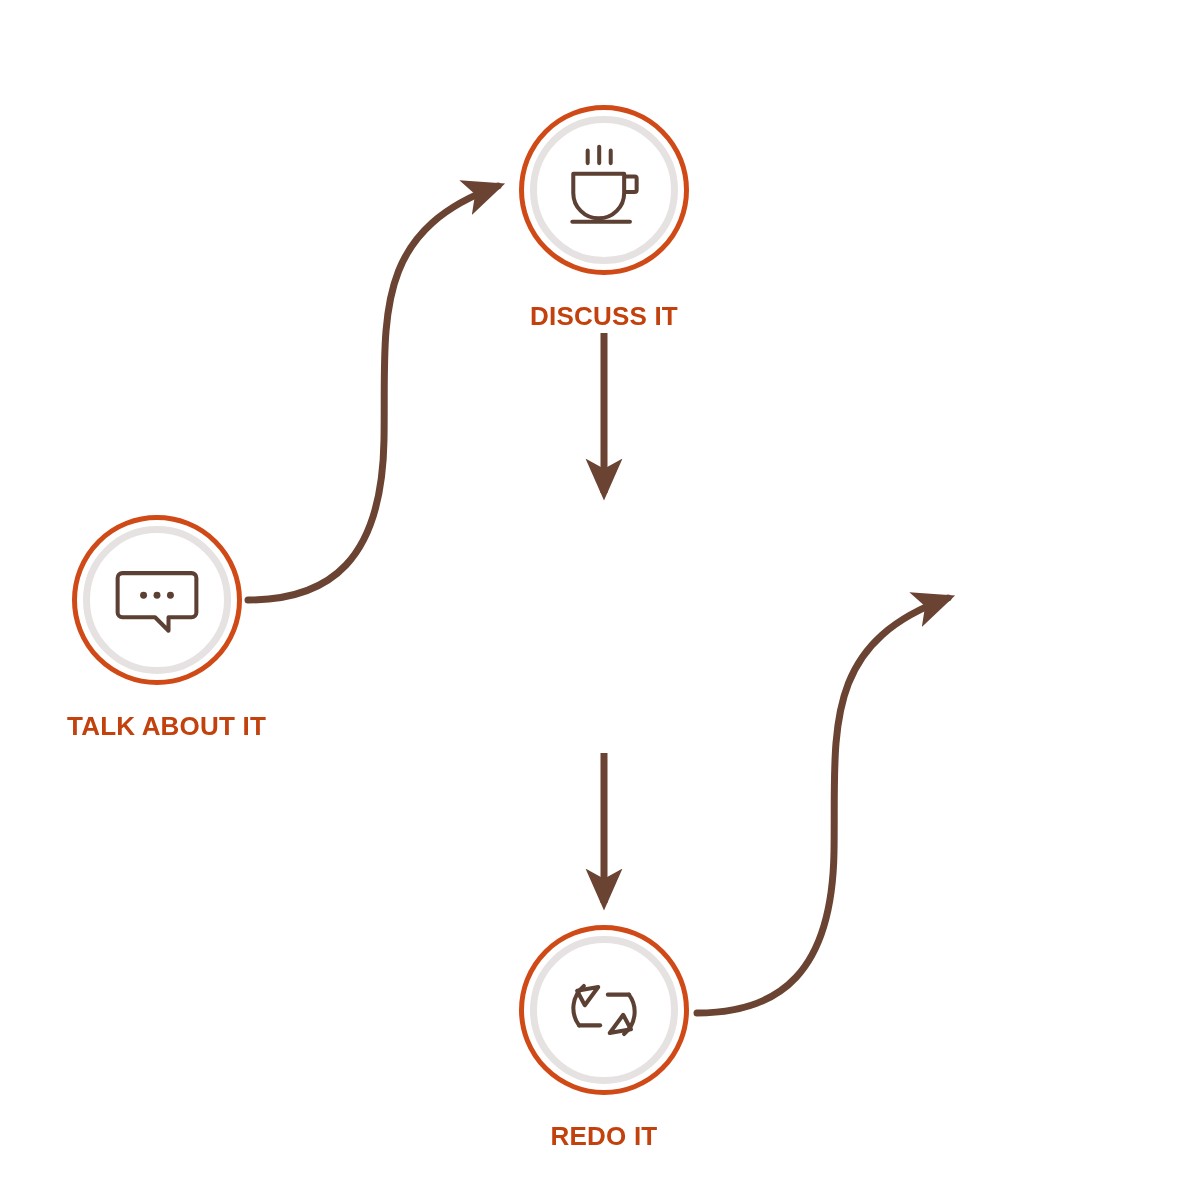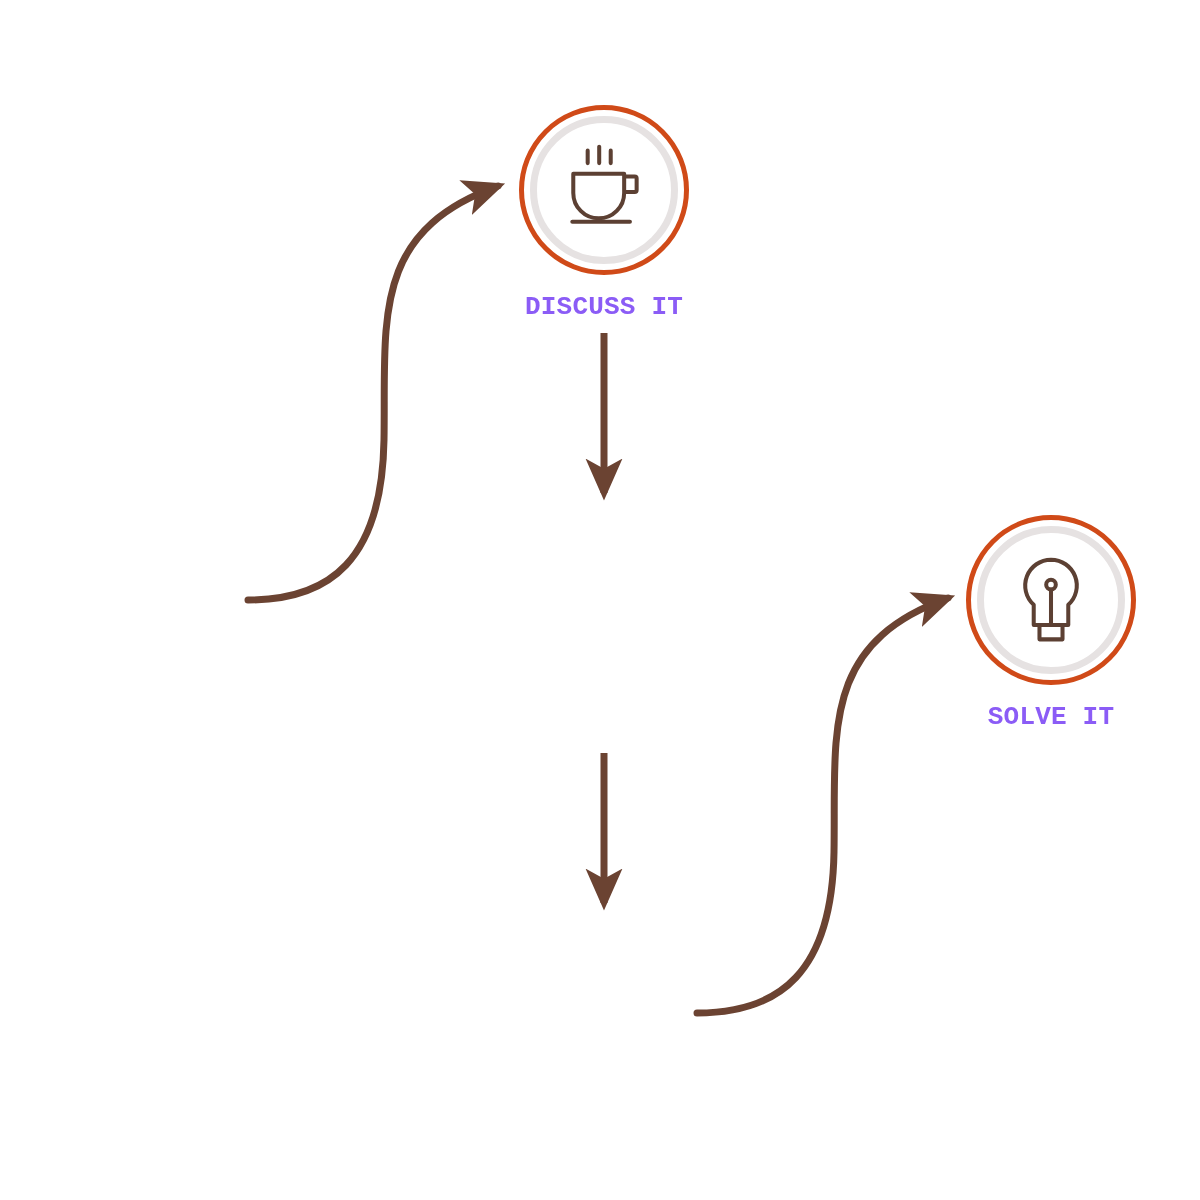--- a/index.html
+++ b/index.html
@@ -56,27 +56,27 @@
     box-sizing: border-box;
   }
   .node-icon {
     position: relative;
     z-index: 2;
     width: 96px;
     height: 96px;
     display: block;
   }
   .node-label {
-    margin-top: 17px;
+    margin-top: 26px;
     font-size: 26px;
     font-weight: bold;
     letter-spacing: 0.2px;
-    color: #8b5cf6;
+    color: #c2410c;
     white-space: nowrap;
-    font-family: Liberation Mono, monospace;
+    font-family: Liberation Sans, sans-serif;
   }
   
   #node-talk   { left: 67px;  top: 515px; }
   #node-discuss{ left: 514px; top: 105px; }
   #node-analyze{ left: 514px; top: 515px; }
   #node-solve  { left: 961px; top: 515px; }
   #node-redo   { left: 514px; top: 925px; }
 </style>
 </head>
 <body>
@@ -92,44 +92,59 @@
 
     <path d="M 248 600 C 330 600, 382 560, 384 440 C 386 320, 370 232, 498 186" fill="none" stroke="#6b4332" stroke-width="7" stroke-linecap="round" marker-end="url(#arrow)"></path>
 
     <path d="M 604 333 L 604 493" fill="none" stroke="#6b4332" stroke-width="7" stroke-linecap="butt" marker-end="url(#arrow)"></path>
 
     <path d="M 604 753 L 604 903" fill="none" stroke="#6b4332" stroke-width="7" stroke-linecap="butt" marker-end="url(#arrow)"></path>
 
     <path d="M 697 1013 C 780 1013, 832 972, 834 852 C 836 732, 820 644, 948 598" fill="none" stroke="#6b4332" stroke-width="7" stroke-linecap="round" marker-end="url(#arrow)"></path>
   </svg>
 
+  <div class="node" id="node-talk">
+    <div class="node-circle">
+      <svg class="node-icon" viewBox="0 0 100 100" xmlns="http://www.w3.org/2000/svg">
+        <path d="M14 22 h72 a5 5 0 0 1 5 5 v36 a5 5 0 0 1 -5 5 h-24 v14 l-14 -14 h-34 a5 5 0 0 1 -5 -5 v-36 a5 5 0 0 1 5 -5 z" fill="none" stroke="#5c4033" stroke-width="4.2" stroke-linejoin="round"></path>
+        <circle cx="36" cy="45" r="3.6" fill="#5c4033"></circle>
+        <circle cx="50" cy="45" r="3.6" fill="#5c4033"></circle>
+        <circle cx="64" cy="45" r="3.6" fill="#5c4033"></circle>
+      </svg>
+    </div>
+    <div class="node-label">TALK ABOUT IT</div>
+  </div>
 
   <div class="node" id="node-discuss">
     <div class="node-circle">
       <svg class="node-icon" viewBox="0 0 100 100" xmlns="http://www.w3.org/2000/svg">
         <g fill="none" stroke="#5c4033" stroke-width="4.2" stroke-linecap="round">
           <path d="M33 9 v13"></path>
           <path d="M45 5 v17"></path>
           <path d="M57 9 v13"></path>
         </g>
         <path d="M18 33 h53 v20 a26.5 26.5 0 0 1 -53 0 z" fill="none" stroke="#5c4033" stroke-width="4.2" stroke-linejoin="round"></path>
         <path d="M71 36 h11 a2 2 0 0 1 2 2 v12 a2 2 0 0 1 -2 2 h-11" fill="none" stroke="#5c4033" stroke-width="4.2" stroke-linejoin="round"></path>
         <path d="M17 83 h60" fill="none" stroke="#5c4033" stroke-width="4.2" stroke-linecap="round"></path>
       </svg>
     </div>
     <div class="node-label">DISCUSS IT</div>
   </div>
 
 
-
-  <div class="node" id="node-solve">
+  <div class="node" id="node-redo">
     <div class="node-circle">
       <svg class="node-icon" viewBox="0 0 100 100" xmlns="http://www.w3.org/2000/svg">
-        <path d="M50 8 A27 27 0 0 1 68 55 L68 76 L32 76 L32 55 A27 27 0 0 1 50 8 Z" fill="none" stroke="#5c4033" stroke-width="4.2" stroke-linejoin="round"></path>
-        <rect x="38" y="76" width="24" height="15" fill="none" stroke="#5c4033" stroke-width="4.2" stroke-linejoin="round"></rect>
-        <circle cx="50" cy="34" r="5" fill="none" stroke="#5c4033" stroke-width="4.2"></circle>
-        <path d="M50 39 L50 76" fill="none" stroke="#5c4033" stroke-width="4.2" stroke-linecap="round"></path>
+        <g fill="none" stroke="#5c4033" stroke-width="4.2" stroke-linecap="round">
+          <path d="M24 66 A30 30 0 0 1 29 25"></path>
+          <path d="M76 34 A30 30 0 0 1 71 75"></path>
+          <path d="M24 66 h22"></path>
+          <path d="M76 34 h-22"></path>
+        </g>
+        <path d="M22 30 L44 26 L30 45 Z" fill="none" stroke="#5c4033" stroke-width="4.2" stroke-linejoin="round"></path>
+        <path d="M78 70 L56 74 L70 55 Z" fill="none" stroke="#5c4033" stroke-width="4.2" stroke-linejoin="round"></path>
       </svg>
     </div>
-    <div class="node-label">SOLVE IT</div>
+    <div class="node-label">REDO IT</div>
   </div>
+
 
 </div>
 
 </body></html>

